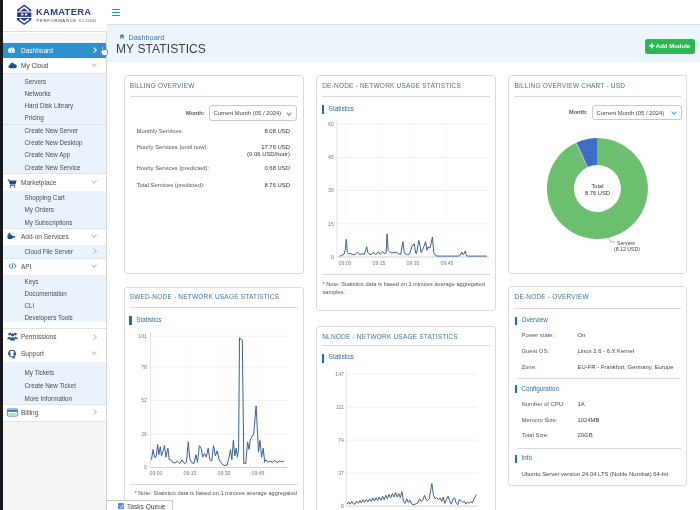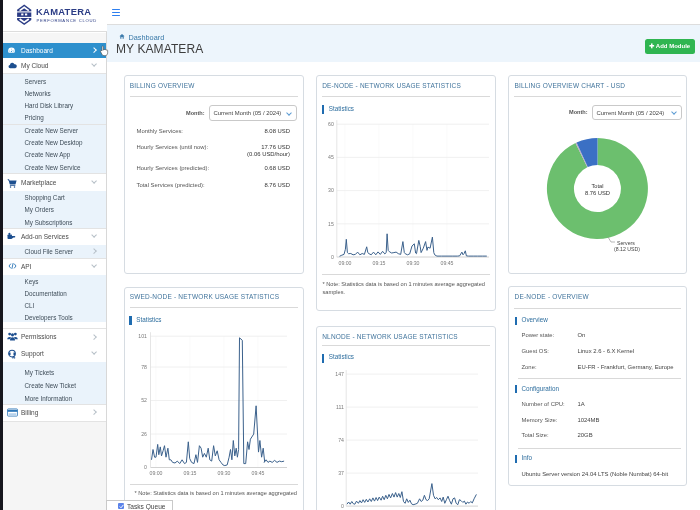--- a/index.html
+++ b/index.html
@@ -223,21 +223,21 @@
     <div class="hamburger">
       <div></div>
       <div></div>
       <div></div>
     </div>
   </div>
 <svg class="abs" style="left:118px;top:33px" width="8" height="7" viewBox="0 0 24 24">
     <path fill="#3d7cad" d="M12 3l9 8h-3v9h-4v-6h-4v6H6v-9H3z"></path>
   </svg>
 <div class="abs" style="left:128.5px;top:32.5px;font-size:7.3px;color:#3878a8">Dashboard</div>
-<div class="abs" style="left:116px;top:41.8px;font-size:12px;color:#3d3d3d;letter-spacing:0.1px">MY KAMATERA</div>
+<div class="abs" style="left:116px;top:41.8px;font-size:12px;color:#3d3d3d;letter-spacing:0.1px">MY STATISTICS</div>
 <div class="abs" style="left:645px;top:39px;width:49.5px;height:14.5px;background:#2fb551;border-radius:2.5px;color:#fff;font-size:6px;text-align:center;line-height:14.5px"><b>✚ Add Module</b></div>
 
 <div class="card" style="left:123.5px;top:74.8px;width:180px;height:199.2px"></div>
     <div class="ctitle abs" style="left:129.7px;top:81.6px">BILLING OVERVIEW</div>
     <div class="chr" style="left:129.5px;top:95.8px;width:168px"></div>
 <div class="mlabel" style="left:186px;top:109.6px">Month:</div>
 <div class="sel" style="left:209px;top:104.5px;width:88px;height:16px">Current Month (05 / 2024)<span class="selchev" style="top:5px"></span></div>
 <div class="rowlab" style="left:136.5px;top:127.5px">Monthly Services:</div>
 <div class="rowval" style="left:190px;top:127.5px;width:100px">8.08 USD</div>
 <div class="rowlab" style="left:136.5px;top:143.5px">Hourly Services (until now):</div>

